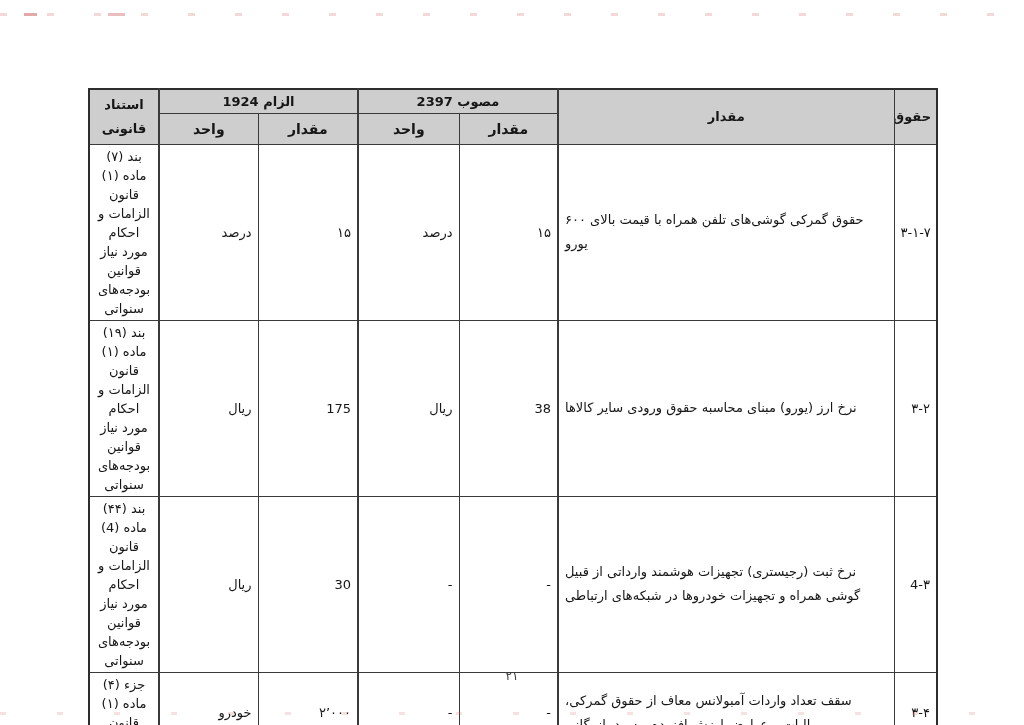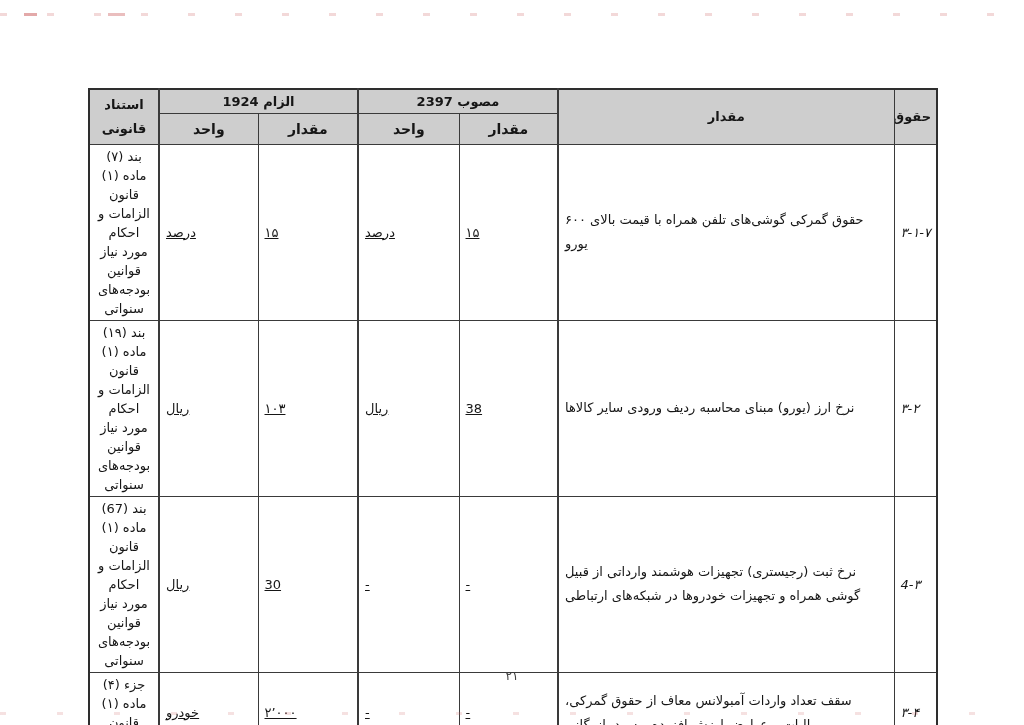--- a/index.html
+++ b/index.html
@@ -45,23 +45,23 @@
   thead tr.h1{height:24px;}
   thead tr.h2{height:31px;}
   thead th.sub{font-size:14px;}
   th.th-estenad{font-size:12.5px;line-height:24px;padding:0 4px;}
 
   tbody tr:nth-child(1){height:137px;}
   tbody tr:nth-child(2){height:137px;}
   tbody tr:nth-child(3){height:135px;}
   tbody tr:nth-child(4){height:70px;}
 
-  td.c-radif{text-align:left;font-size:11.5px;direction:ltr;padding:2px 2px;font-style:italic;}
+  td.c-radif{text-align:right;font-size:11.5px;direction:ltr;padding:2px 2px;}
   td.c-title{text-align:left;font-size:12.5px;line-height:24px;padding:2px 12px;}
-  td.c-val{text-align:left;font-size:12px;text-decoration:underline;}
+  td.c-val{text-align:right;font-size:12px;}
   td.c-legal{text-align:center;font-size:10.5px;line-height:19px;padding:2px 3px;margin-top:22px;}
 
   .pagenum{
     position:absolute;top:669px;left:0;width:1024px;
     text-align:center;font-size:12px;color:#404040;direction:ltr;
   }
 </style>
 </head>
 <body>
 
@@ -99,35 +99,35 @@
           <td class="c-radif">۳-۱-۷</td>
           <td class="c-title">حقوق گمرکی گوشی‌های تلفن همراه با قیمت بالای ۶۰۰ یورو</td>
           <td class="c-val thick-r">۱۵</td>
           <td class="c-val">درصد</td>
           <td class="c-val thick-r">۱۵</td>
           <td class="c-val">درصد</td>
           <td class="c-legal thick-r">بند (۷) ماده (۱) قانون الزامات و احکام مورد نیاز قوانین بودجه‌های سنواتی</td>
         </tr>
         <tr>
           <td class="c-radif">۳-۲</td>
-          <td class="c-title">نرخ ارز (یورو) مبنای محاسبه ردیف ورودی سایر کالاها</td>
+          <td class="c-title">نرخ ارز (یورو) مبنای محاسبه حقوق ورودی سایر کالاها</td>
           <td class="c-val thick-r">38</td>
           <td class="c-val">ریال</td>
-          <td class="c-val thick-r">۱۰۳</td>
+          <td class="c-val thick-r">175</td>
           <td class="c-val">ریال</td>
           <td class="c-legal thick-r">بند (۱۹) ماده (۱) قانون الزامات و احکام مورد نیاز قوانین بودجه‌های سنواتی</td>
         </tr>
         <tr>
           <td class="c-radif">4-۳</td>
           <td class="c-title">نرخ ثبت (رجیستری) تجهیزات هوشمند وارداتی از قبیل گوشی همراه و تجهیزات خودروها در شبکه‌های ارتباطی</td>
           <td class="c-val thick-r">-</td>
           <td class="c-val">-</td>
           <td class="c-val thick-r">30</td>
           <td class="c-val">ریال</td>
-          <td class="c-legal thick-r">بند (67) ماده (۱) قانون الزامات و احکام مورد نیاز قوانین بودجه‌های سنواتی</td>
+          <td class="c-legal thick-r">بند (۴۴) ماده (4) قانون الزامات و احکام مورد نیاز قوانین بودجه‌های سنواتی</td>
         </tr>
         <tr>
           <td class="c-radif">۳-۴</td>
           <td class="c-title">سقف تعداد واردات آمبولانس معاف از حقوق گمرکی، مالیات و عوارض ارزش افزوده و سود بازرگانی</td>
           <td class="c-val thick-r">-</td>
           <td class="c-val">-</td>
           <td class="c-val thick-r">۲٬۰۰۰</td>
           <td class="c-val">خودرو</td>
           <td class="c-legal thick-r">جزء (۴) ماده (۱) قانون الزامات و</td>
         </tr>

